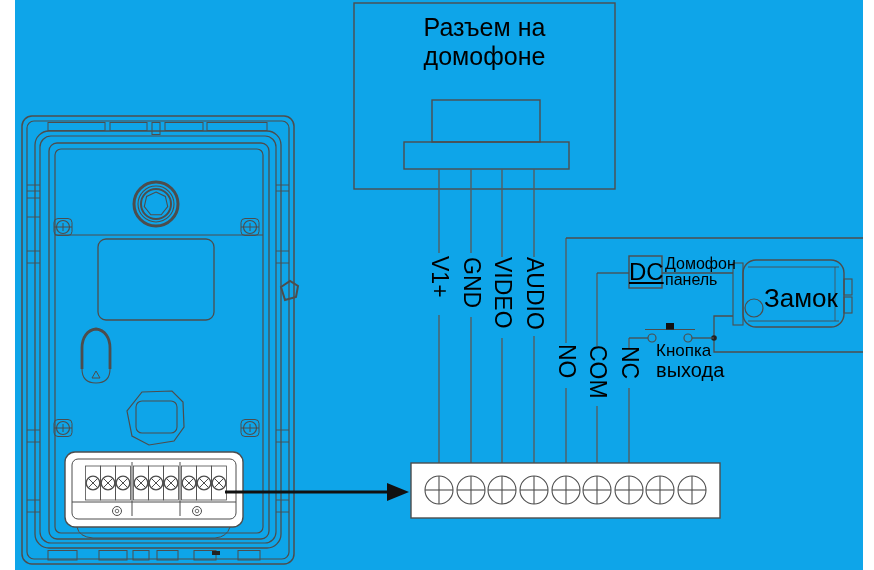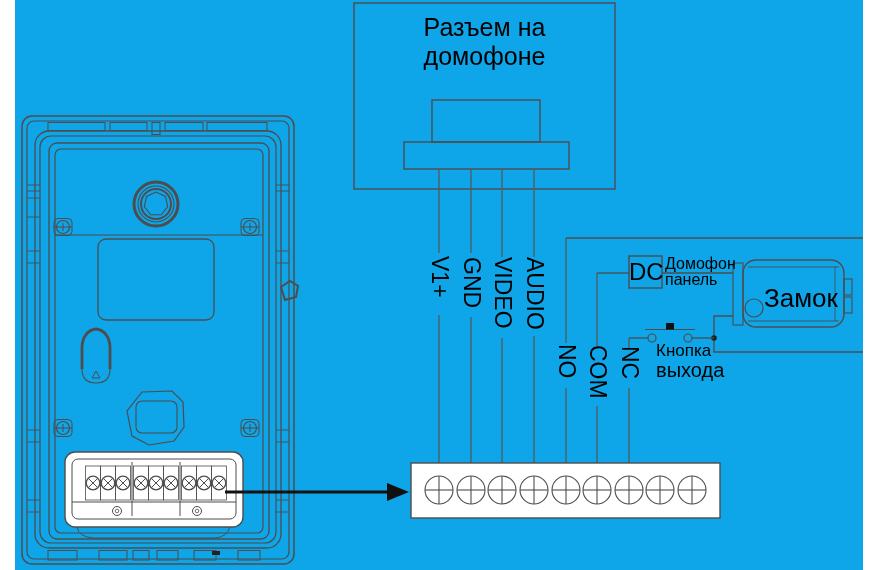--- a/index.html
+++ b/index.html
@@ -291,21 +291,21 @@
 
 
 <div class="label rot" style="left:437px;top:256px;font-size:23px;">V1+</div>
 <div class="label rot" style="left:469px;top:257px;font-size:23px;">GND</div>
 <div class="label rot" style="left:500px;top:257px;font-size:23px;">VIDEO</div>
 <div class="label rot" style="left:532px;top:257px;font-size:23px;">AUDIO</div>
 <div class="label rot" style="left:564px;top:344px;font-size:23px;">NO</div>
 <div class="label rot" style="left:595px;top:345px;font-size:23px;">COM</div>
 <div class="label rot" style="left:627px;top:346px;font-size:23px;">NC</div>
 
-<div class="label ctr" style="left:614px;top:259px;width:33px;font-size:24px;">DC</div>
+<div class="label ctr" style="left:614px;top:259px;width:33px;font-size:24px;text-decoration:underline;">DC</div>
 <div class="label" style="left:650px;top:255px;font-size:16px;">Домофон</div>
 <div class="label" style="left:650px;top:271px;font-size:16px;">панель</div>
 
 <div class="label" style="left:749px;top:284px;font-size:26px;">Замок</div>
 
 <div class="label" style="left:641px;top:341px;font-size:17px;">Кнопка</div>
 <div class="label" style="left:641px;top:359px;font-size:20px;">выхода</div>
 
 
 </div>

